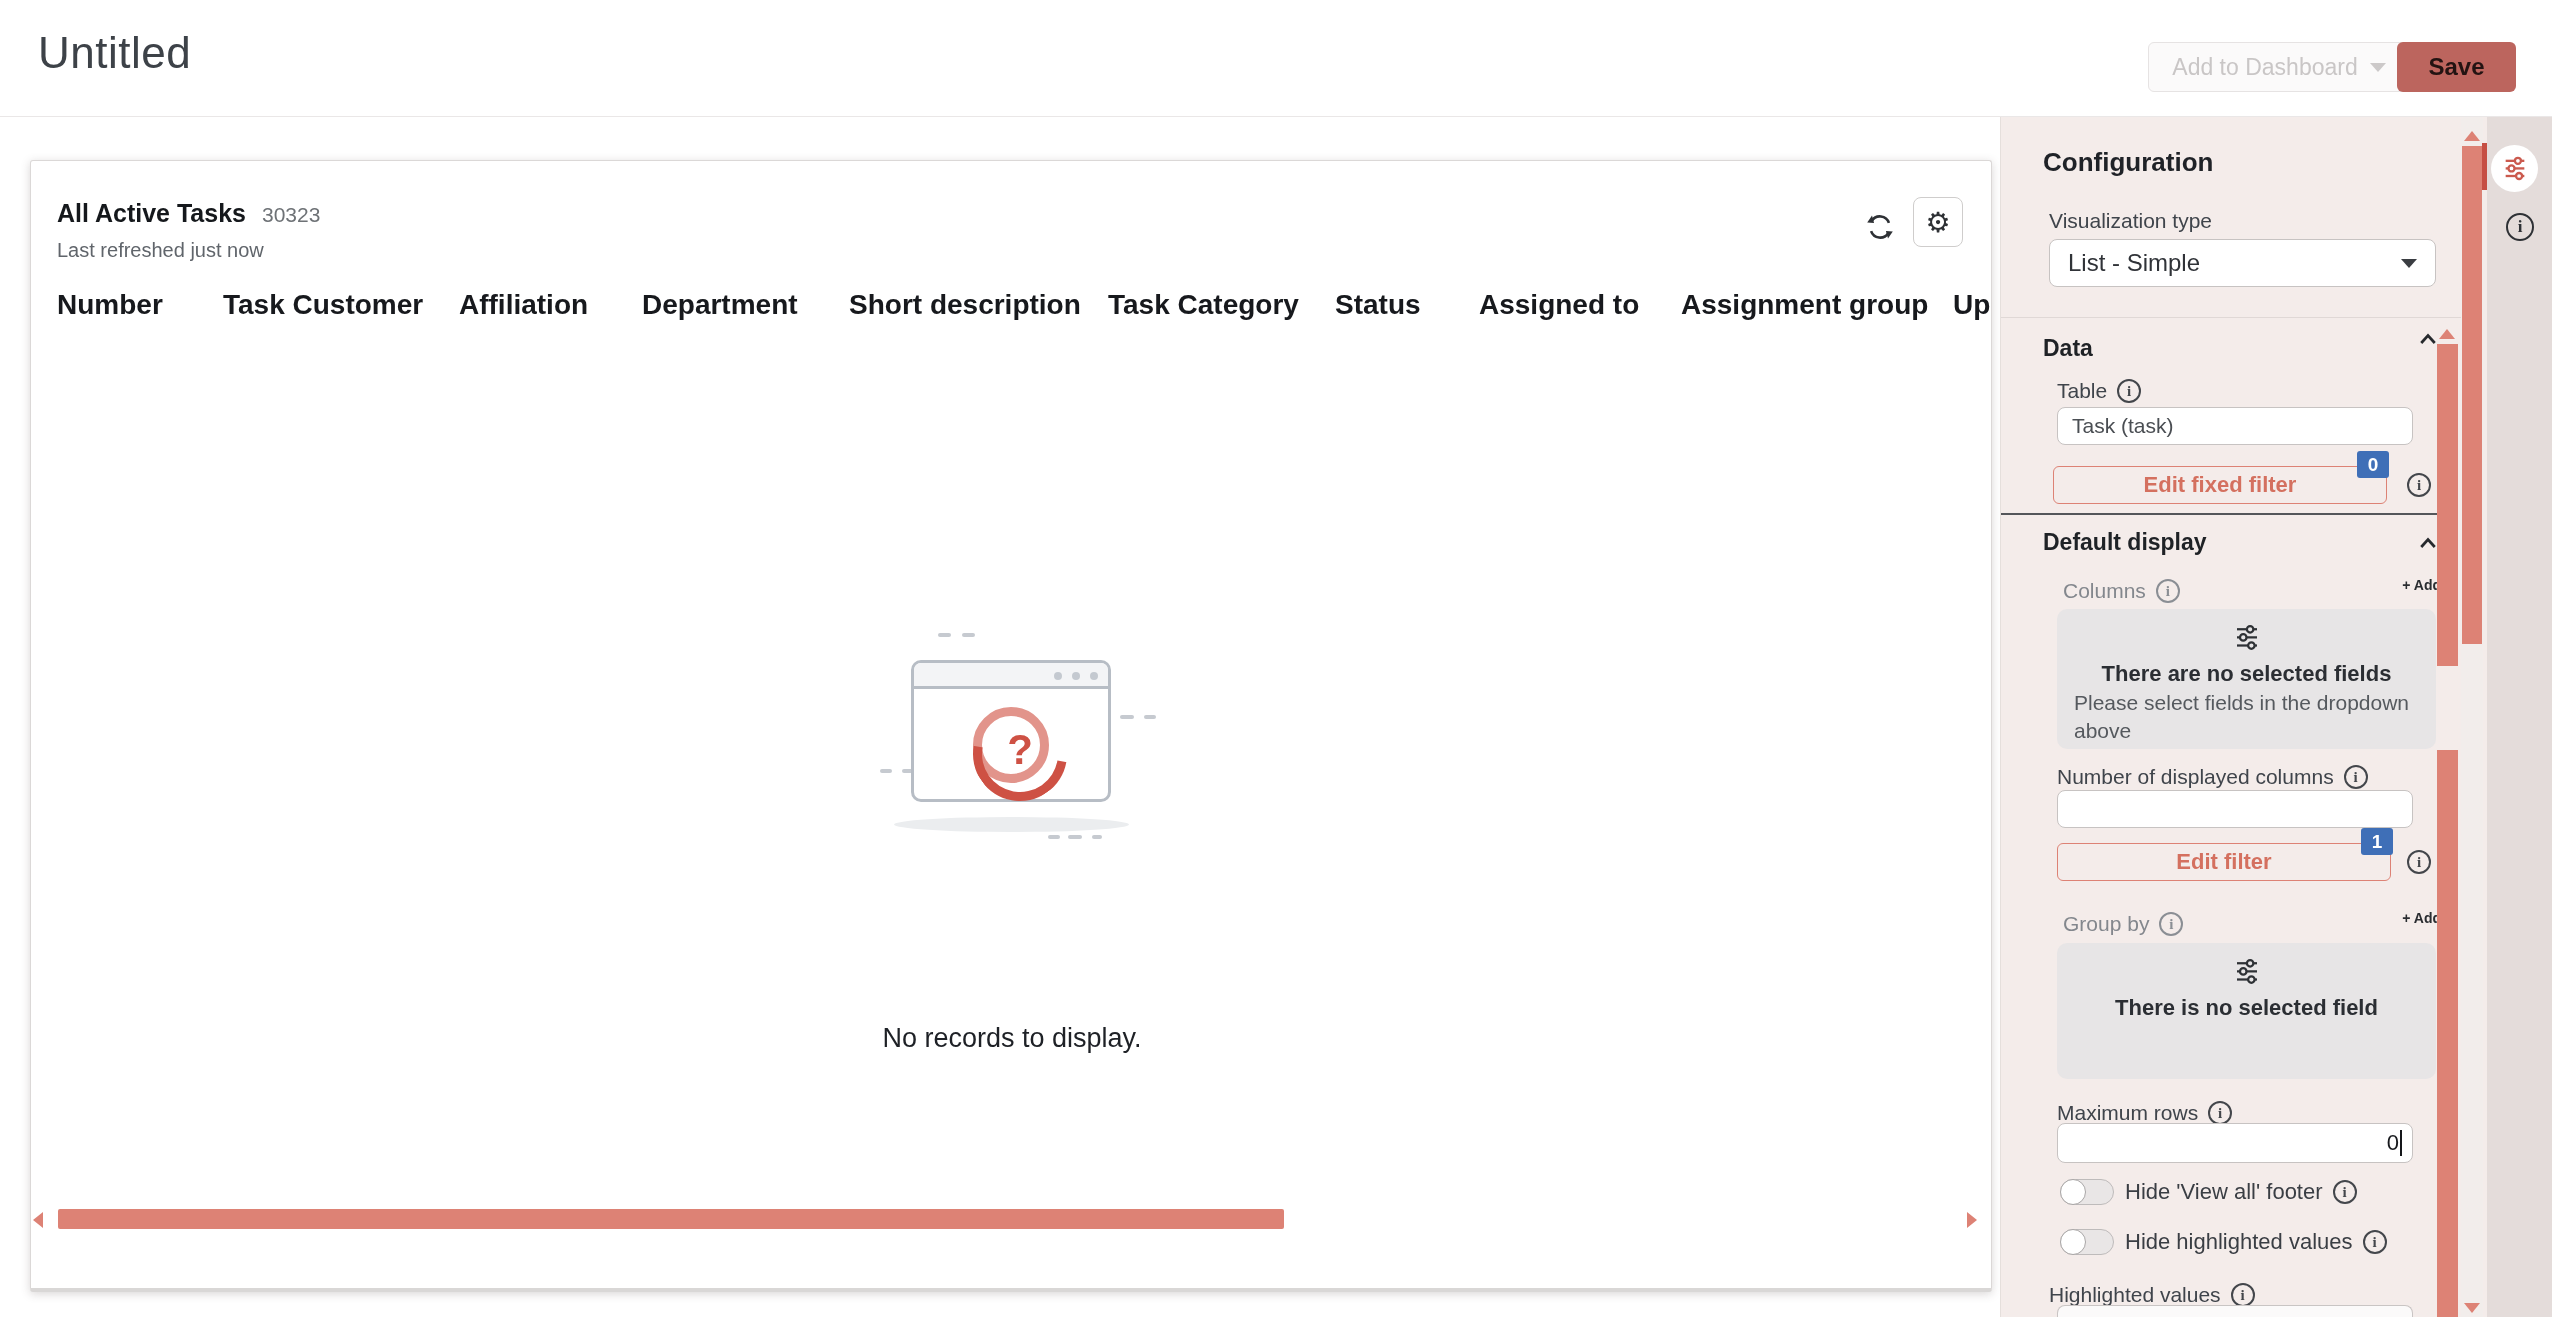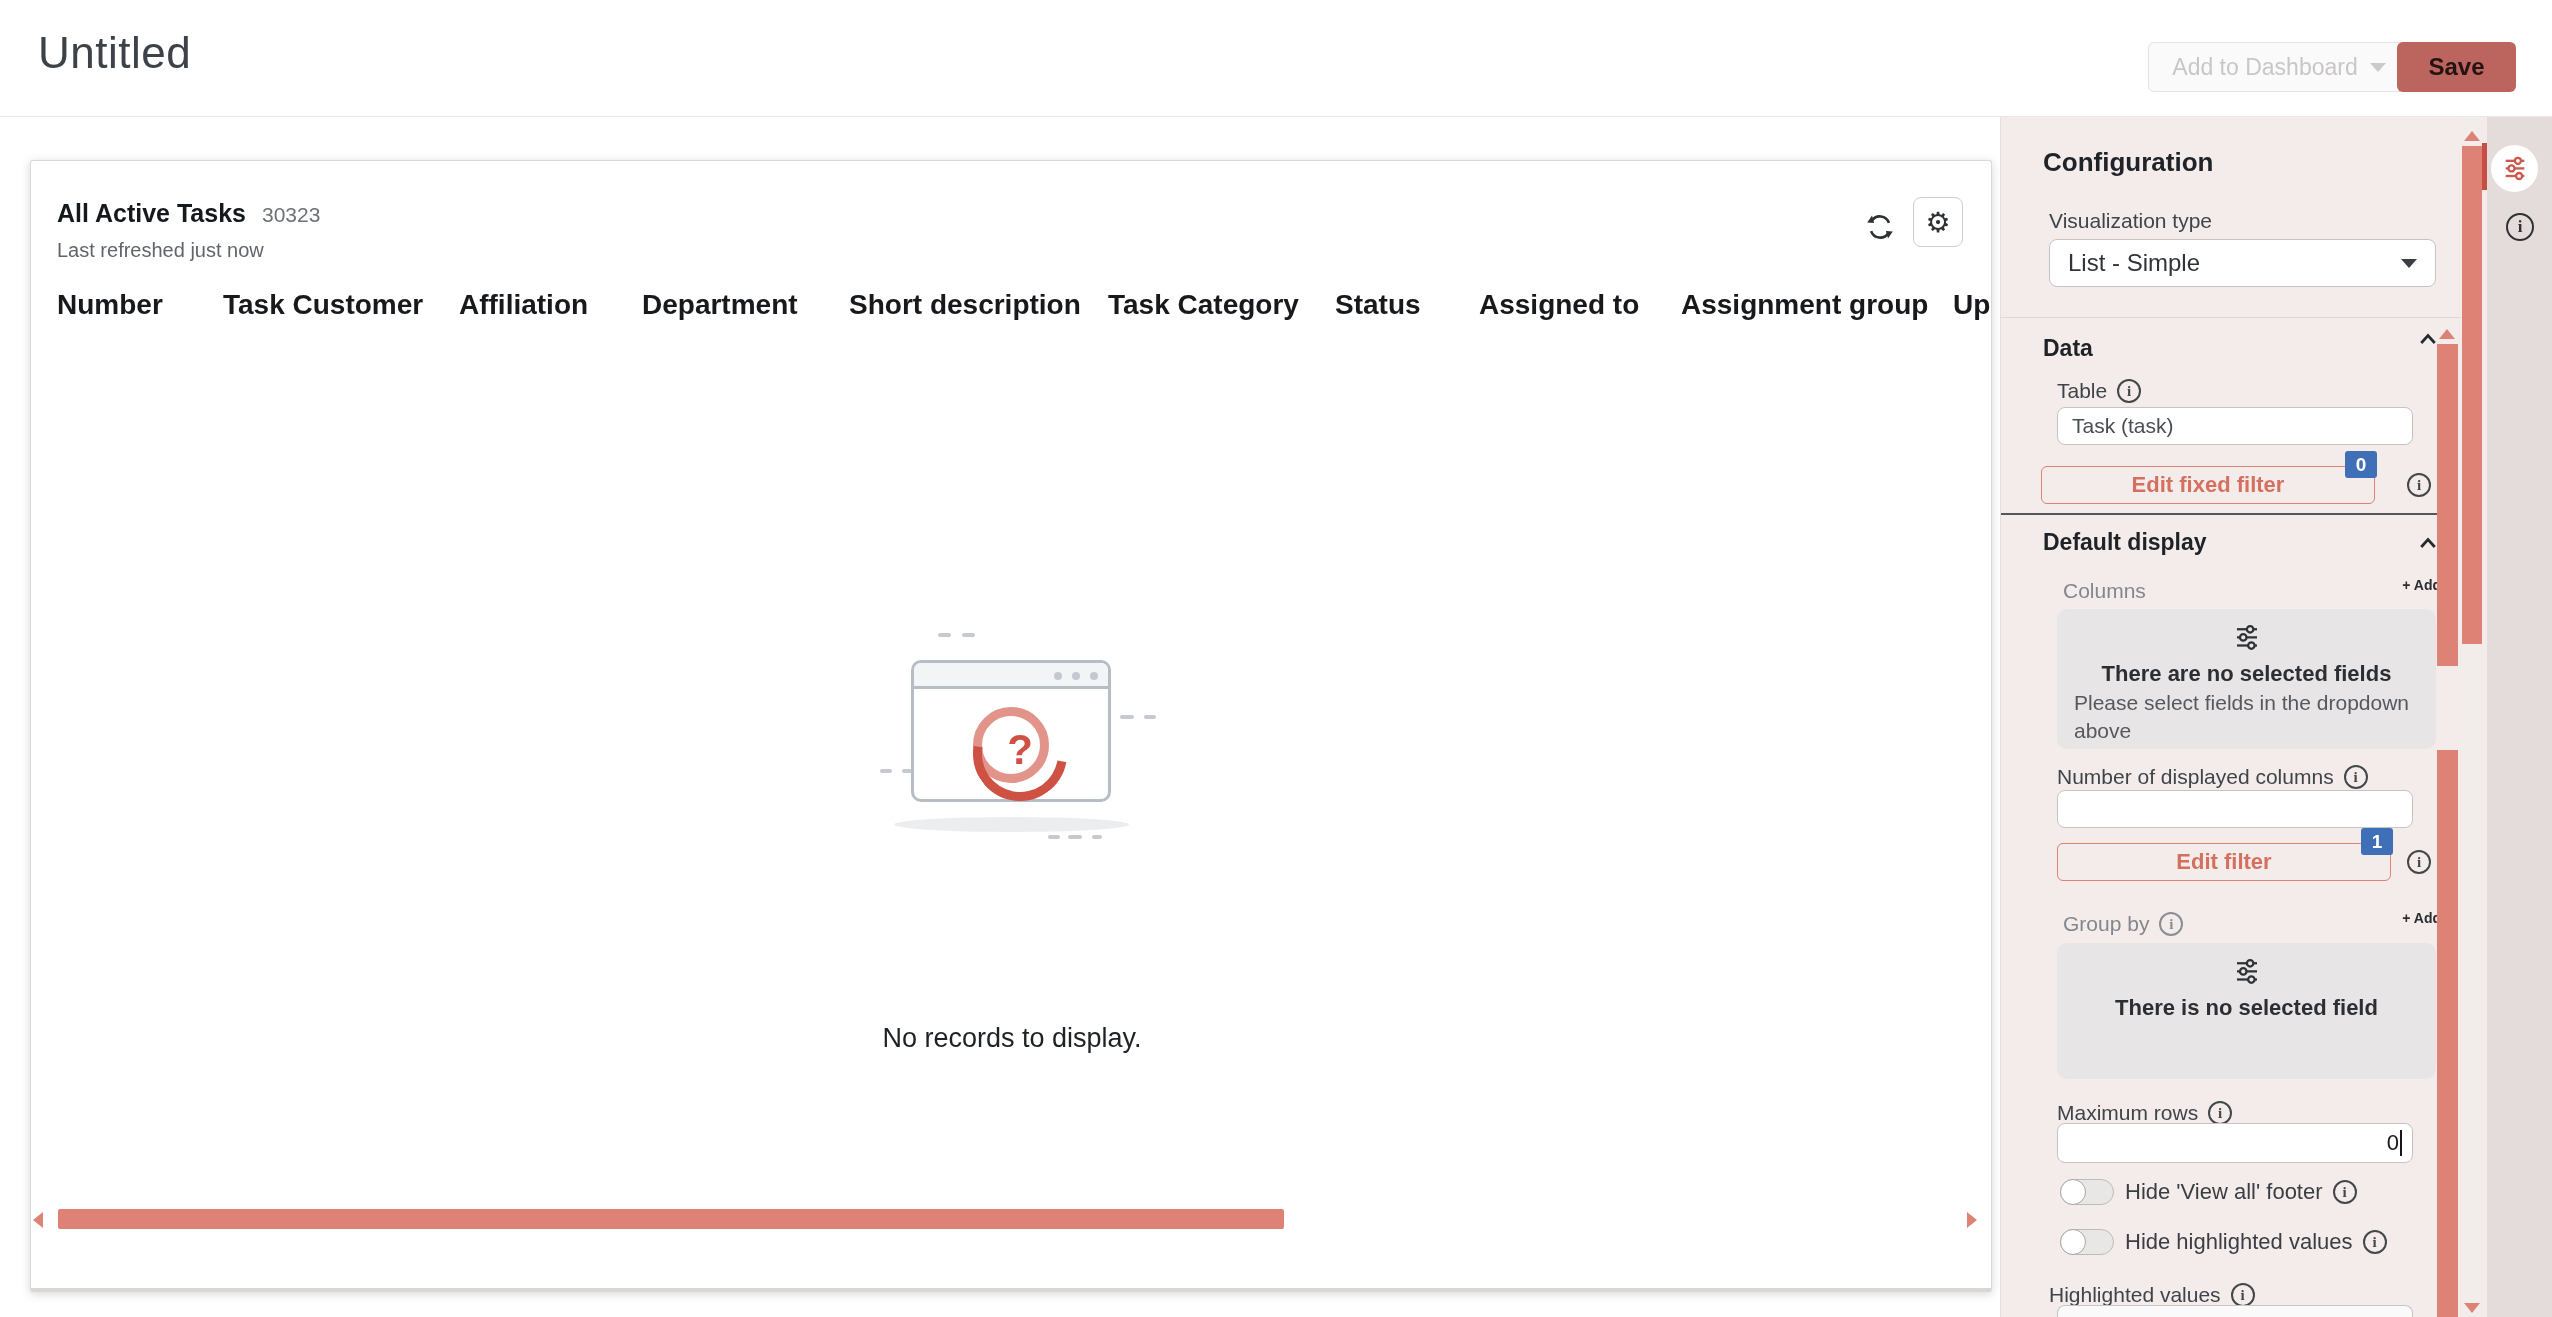--- a/index.html
+++ b/index.html
@@ -227,38 +227,38 @@
       <polyline points="3.5,10 8,5 12.5,10" fill="none" stroke="#26292D" stroke-width="1.8"></polyline>
     </svg>
   </button>
 
   <div class="sb-label" style="top:262px; left:56px;">
     <span>Table</span>
     <span class="info"></span>
   </div>
   <input class="sb-input" style="top: 290px; height: 38px;" value="Task (task)">
 
-  <div style="position:absolute; left:40px; top:349px; width:334px; height:38px;">
+  <div style="position:absolute; left:52px; top:349px; width:334px; height:38px;">
     <button class="edit-btn" style="left:0; top:0;">
       <span>Edit fixed filter</span>
     </button>
     <span class="badge" style="background:#3F6FB7;">0</span>
   </div>
   <span class="info btn-info" style="top:356px;"></span>
 
   <div class="divider-dark" style="top:396px;"></div>
 
   <div class="section-head" style="top:412px;">Default display</div>
   <button class="chev" style="top:414px;">
     <svg width="24" height="24" viewBox="0 0 16 16">
       <polyline points="3.5,10 8,5 12.5,10" fill="none" stroke="#26292D" stroke-width="1.8"></polyline>
     </svg>
   </button>
 
-  <div class="sb-label-gray" style="top:462px;flex-direction:column;">
+  <div class="sb-label-gray" style="top:462px;">
     <span>Columns</span>
     <span class="info gray"></span>
   </div>
   <button class="add-btn" style="top:460px;">+ Add</button>
 
   <div class="empty-box" style="top:492px; height:140px;">
     <svg width="30" height="30" viewBox="0 0 24 24">
       <line x1="4" y1="5" x2="20" y2="5" stroke="#2E3135" stroke-width="1.8"></line>
       <line x1="4" y1="11.5" x2="20" y2="11.5" stroke="#2E3135" stroke-width="1.8"></line>
       <line x1="4" y1="18" x2="20" y2="18" stroke="#2E3135" stroke-width="1.8"></line>

